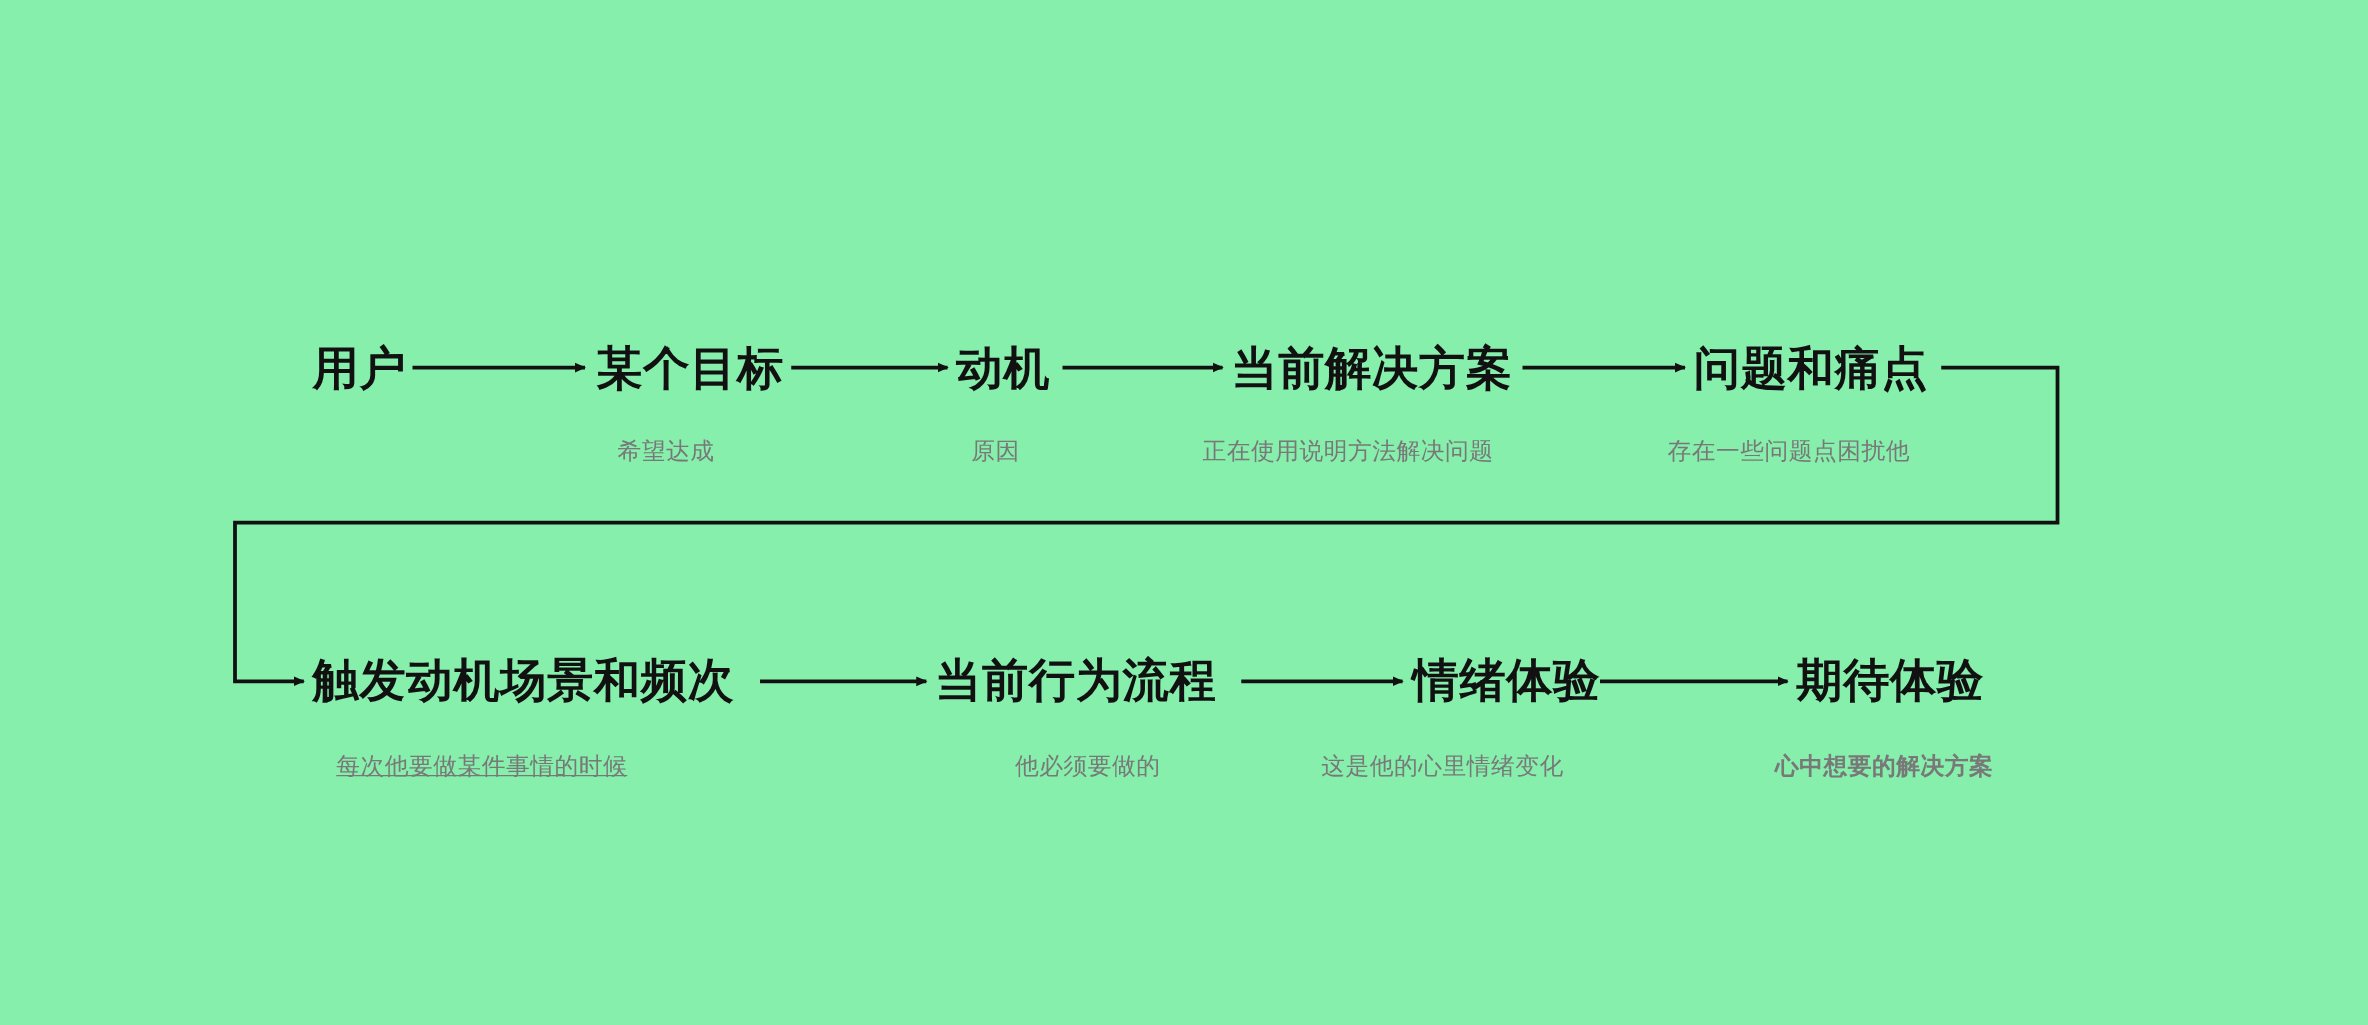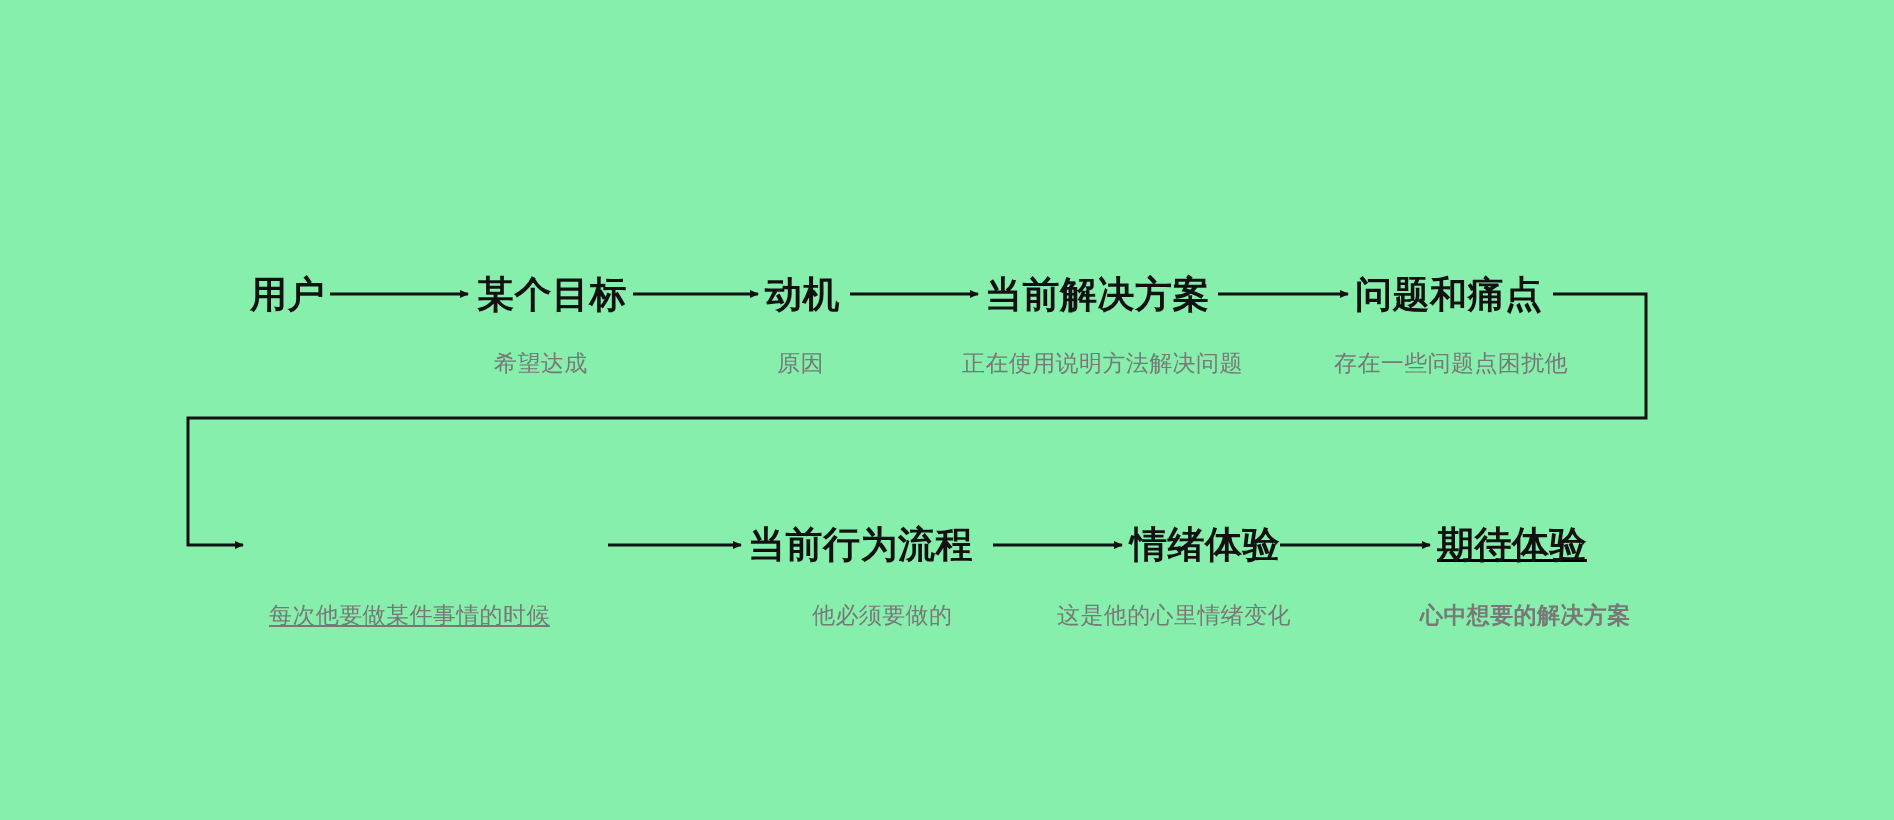--- a/index.html
+++ b/index.html
@@ -33,21 +33,21 @@
     font-weight: 700;
     font-size: 37px;
     line-height: 1;
     color: #111111;
     letter-spacing: 0.5px;
     white-space: nowrap;
   }
   .node-sub {
     position: absolute;
     font-weight: 400;
-    font-size: 23px;
+    font-size: 19px;
     line-height: 1;
     color: #787878;
     white-space: nowrap;
     letter-spacing: 0.4px;
   }
 </style>
 </head>
 <body>
 
 <div id="canvas">
@@ -88,30 +88,33 @@
   <div class="node" style="left: 985px; top: 276px;">
     <div class="node-title">当前解决方案</div>
   </div>
   <div class="node-sub" style="left: 962px; top: 352px;">正在使用说明方法解决问题</div>
 
   <div class="node" style="left: 1355px; top: 276px;">
     <div class="node-title">问题和痛点</div>
   </div>
   <div class="node-sub" style="left: 1334px; top: 352px;">存在一些问题点困扰他</div>
 
+  <div class="node" style="left: 250px; top: 526px;">
+    <div class="node-title">触发动机场景和频次</div>
+  </div>
   <div class="node-sub" style="left: 269px; top: 604px; text-decoration: underline;">每次他要做某件事情的时候</div>
 
   <div class="node" style="left: 748px; top: 526px;">
     <div class="node-title">当前行为流程</div>
   </div>
   <div class="node-sub" style="left: 790px; top: 604px; margin-left: 22px;">他必须要做的</div>
 
   <div class="node" style="left: 1130px; top: 526px;">
     <div class="node-title">情绪体验</div>
   </div>
   <div class="node-sub" style="left: 1057px; top: 604px;">这是他的心里情绪变化</div>
 
-  <div class="node" style="left: 1437px; top: 526px; text-decoration: underline;">
+  <div class="node" style="left: 1437px; top: 526px;">
     <div class="node-title">期待体验</div>
   </div>
   <div class="node-sub" style="left: 1420px; top: 604px; font-weight: bold;">心中想要的解决方案</div>
 
 </div>
 
 </body></html>

